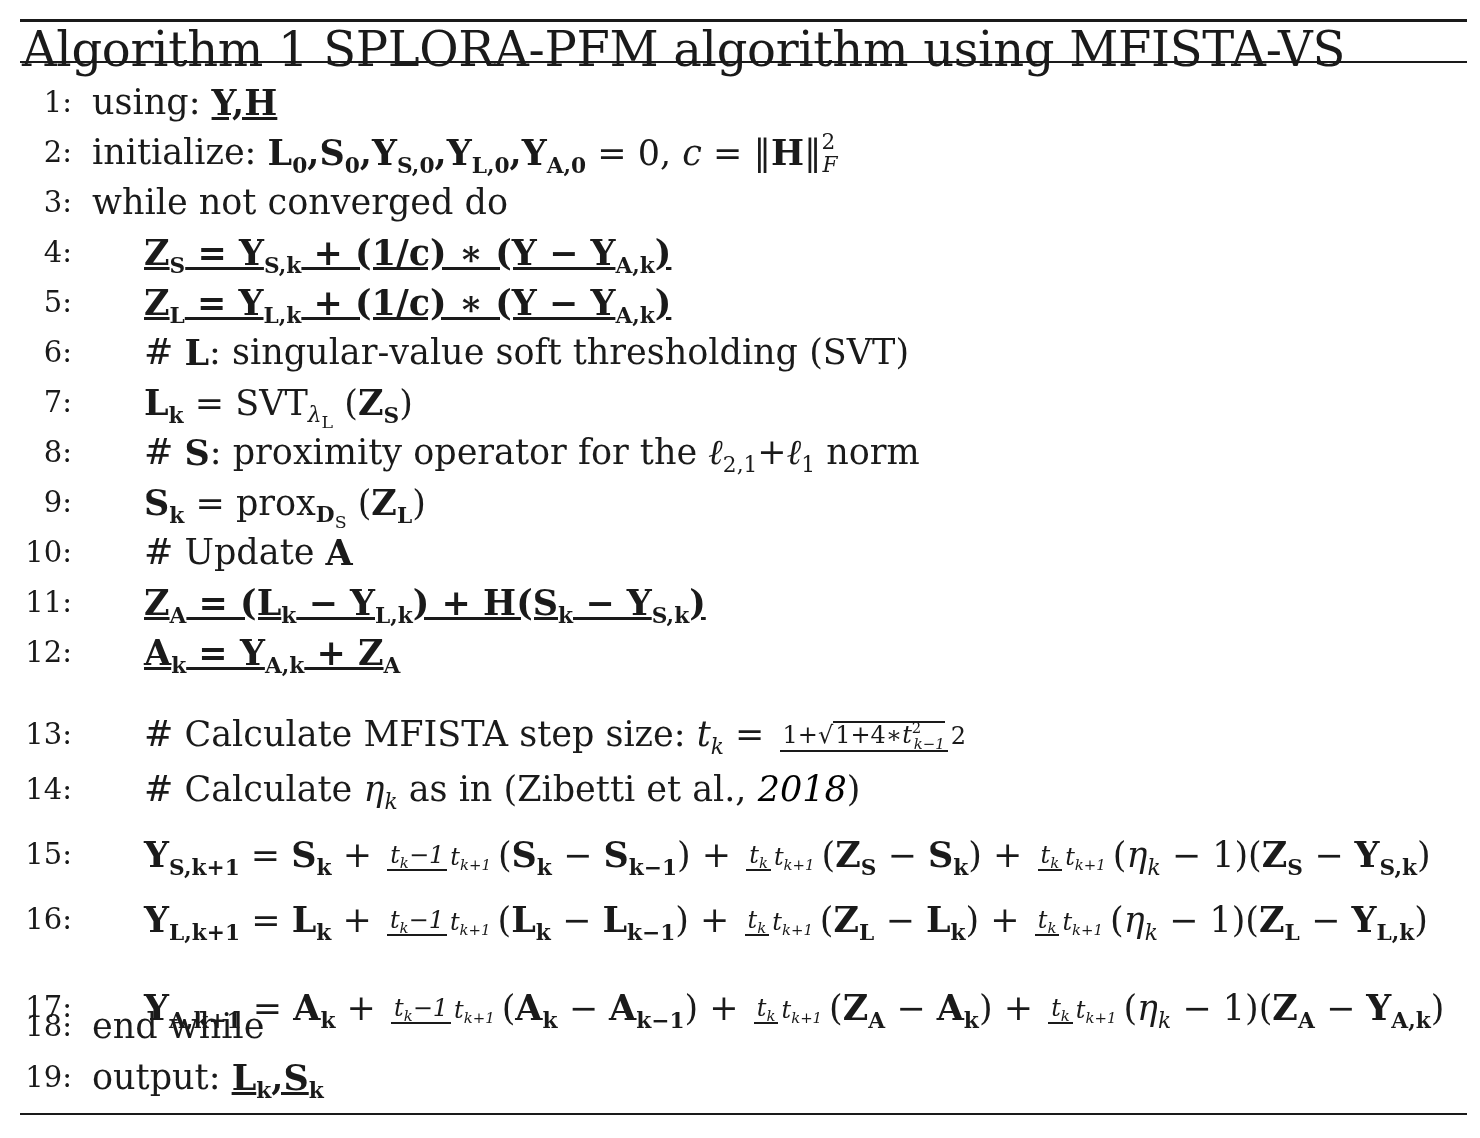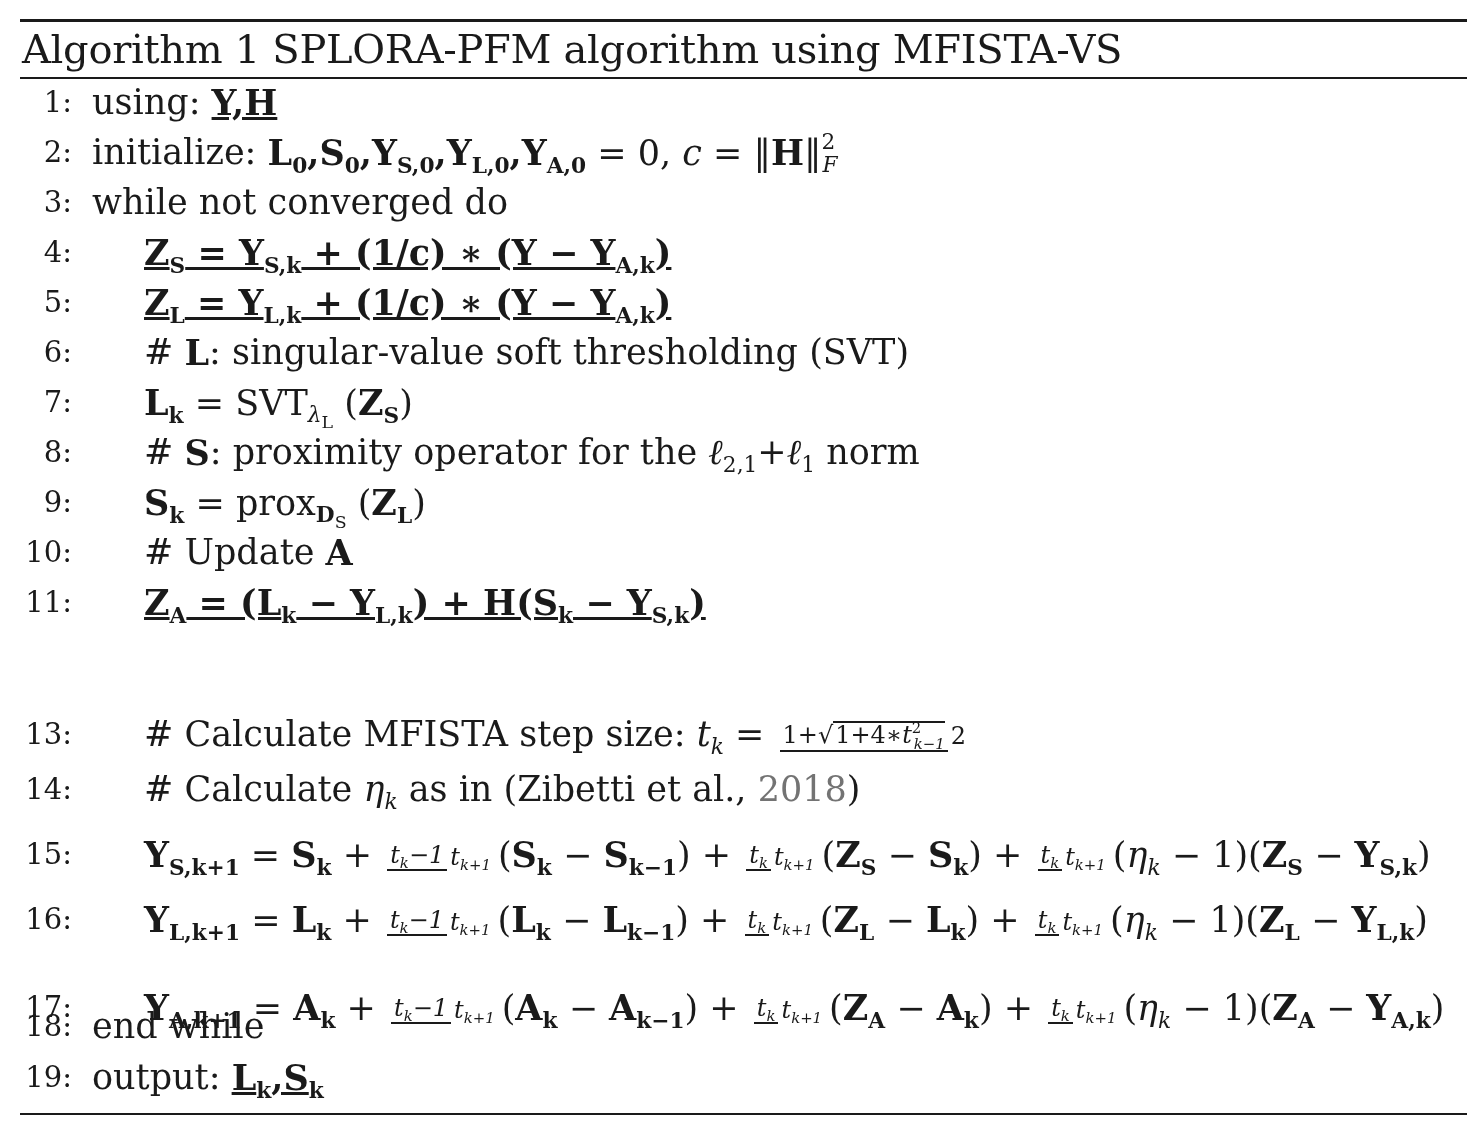--- a/index.html
+++ b/index.html
@@ -15,23 +15,23 @@
     }
     .algo {
       position: absolute;
       left: 20px; top: 19px;
       width: 1447px;
     }
     .rule-top { height: 3px; background: #1a1a1a; }
     .rule-mid { height: 2px; background: #1a1a1a; }
     .rule-bot { height: 2px; background: #1a1a1a; position: absolute; left: 0; width: 1447px; }
     .caption {
-      height: 55px;
+      height: 39px;
       line-height: 55px;
-      font-size: 40px;
+      font-size: 48px;
       padding-left: 2px;
       white-space: nowrap;
       letter-spacing: -0.3px;
     }
     .line {
       position: absolute;
       left: 0;
       height: 50px;
       display: flex;
       align-items: center;
@@ -60,21 +60,21 @@
       font-size: 24px;
       line-height: 1.05;
     }
     .frac .num { padding: 0 3px 1px; border-bottom: 2px solid #1a1a1a; }
     .frac .den { padding: 1px 3px 0; }
     .sqrt {
       display: inline-block;
       border-top: 2px solid #1a1a1a;
       padding-left: 2px;
     }
-    .cite { color: #737373; }
+    .cite { color: #000000; font-style: italic; }
   </style>
 </head>
 <body>
 
 <div class="algo">
   <div class="rule-top"></div>
   <div class="caption">
     <span>Algorithm 1</span>
     <span>SPLORA-PFM algorithm using MFISTA-VS</span>
   </div>
@@ -143,20 +143,25 @@
     <span># </span>&nbsp;
     <span>Update</span>&nbsp;<b>A</b>
   </div>
 
   <div class="line" style="top:558px">
     <span class="ln">11:</span>
     <span class="indent"></span>
     <span class="b">Z<sub>A</sub> = (L<sub>k</sub> − Y<sub>L,k</sub>) + H(S<sub>k</sub> − Y<sub>S,k</sub>)</span>
   </div>
 
+  <div class="line" style="top:608px">
+    <span class="ln">12:</span>
+    <span class="indent"></span>
+    <span class="b">A<sub>k</sub> = Y<sub>A,k</sub> + Z<sub>A</sub></span>
+  </div>
 
   <div class="line" style="top:675px; height:80px">
     <span class="ln">13:</span>
     <span class="indent"></span>
     <span># </span>&nbsp;
     <span>Calculate MFISTA step size:</span>&nbsp;
     <span><i>t<sub>k</sub></i> =
       <span class="frac">
           <span class="num">1+√<span class="sqrt">1+4∗<i>t</i><sup>2</sup><sub class="i" style="margin-left:-0.5em">k−1</sub></span></span>
           <span class="den">2</span>

